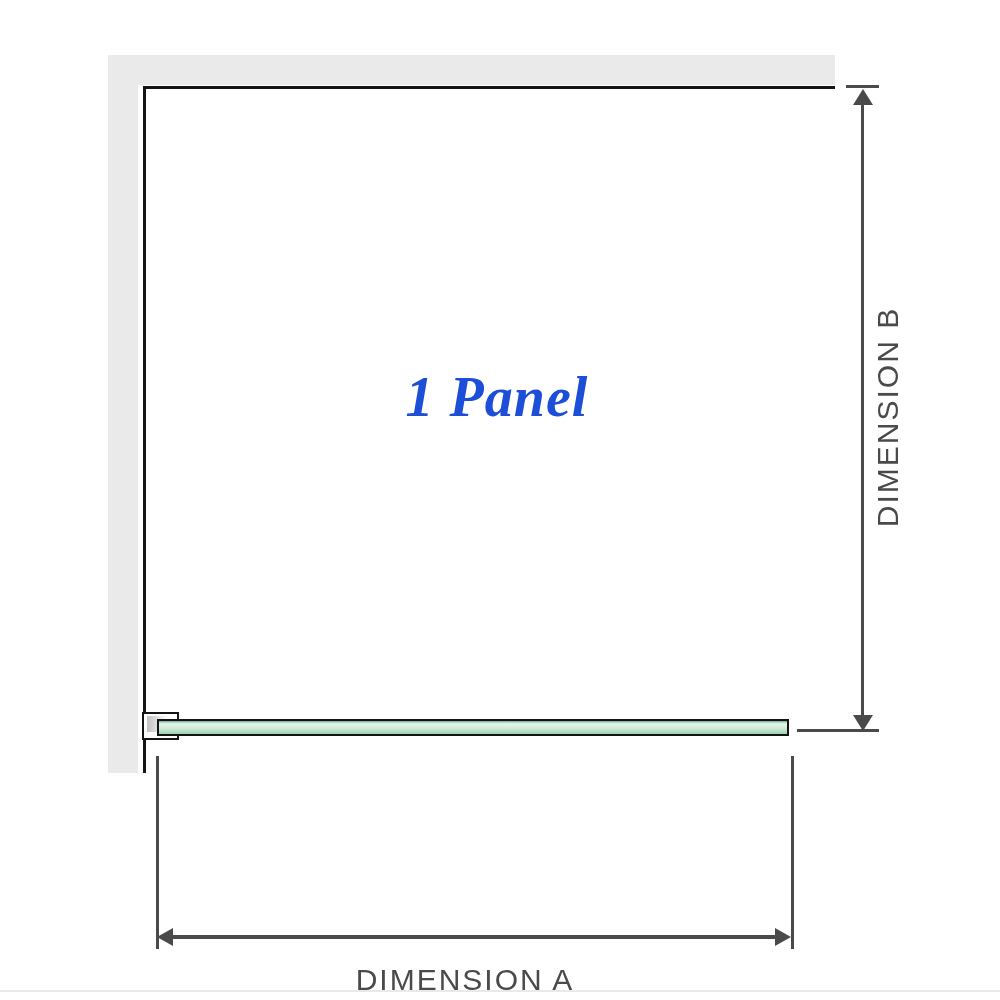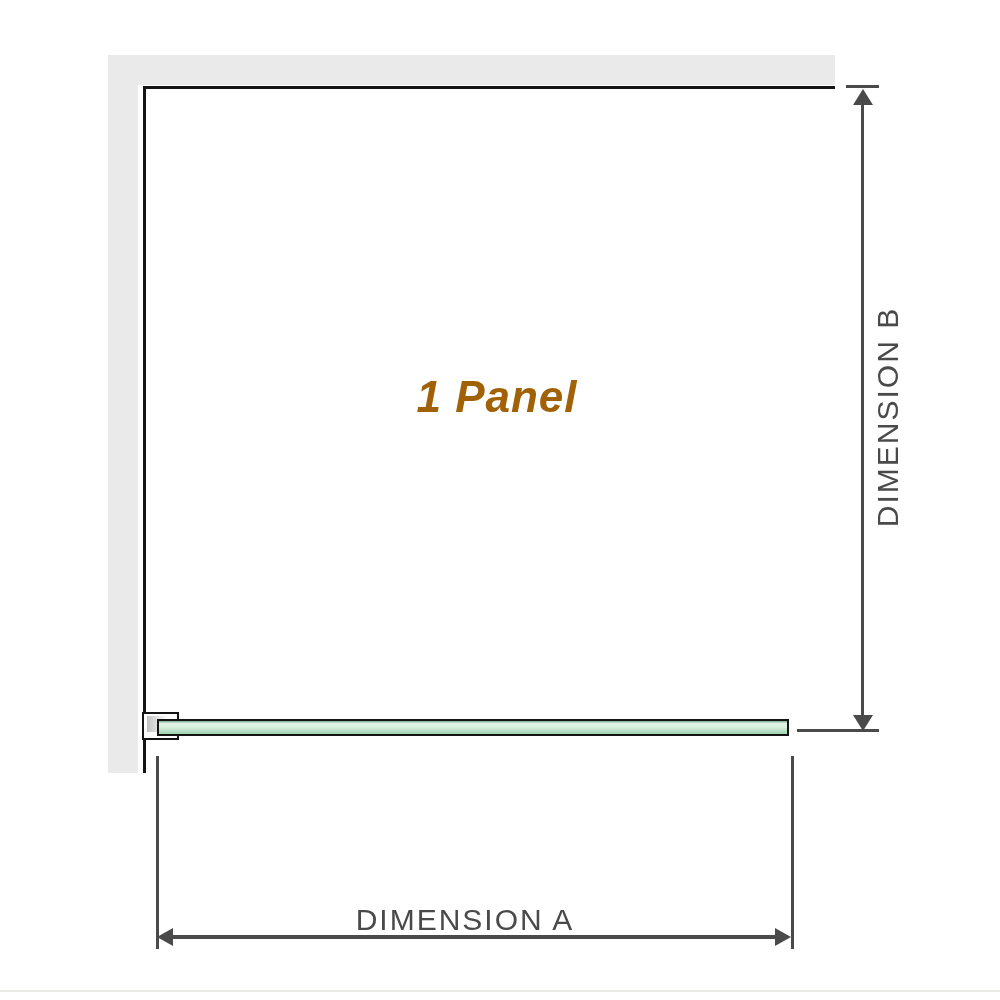--- a/index.html
+++ b/index.html
@@ -93,39 +93,40 @@
     border-bottom: 9px solid transparent;
     border-right: 16px solid #4a4a4a;
   }
   .dima-arrow-right {
     left: 775px; top: 928px;
     border-top: 9px solid transparent;
     border-bottom: 9px solid transparent;
     border-left: 16px solid #4a4a4a;
   }
   .dima-label {
-    left: 465px; top: 920px;
+    left: 465px; top: 980px;
     transform: translate(-50%, -50%);
     white-space: nowrap;
     font-size: 30px;
     font-weight: 300;
     letter-spacing: 2px;
     color: #4a4a4a;
   }
 
   
   .panel-label {
     left: 497px; top: 397px;
     transform: translate(-50%, -50%);
     white-space: nowrap;
-    font-size: 44px;
+    font-size: 56px;
     font-style: italic;
     font-weight: 600;
     letter-spacing: 1px;
-    color: #a16207;
+    color: #1d4ed8;
+    font-family: Liberation Serif, serif;
   }
 
   
   .page-divider {
     left: 0; top: 990px;
     width: 1000px; height: 2px;
     background: #e9e9e5;
   }
 </style>
 </head>

